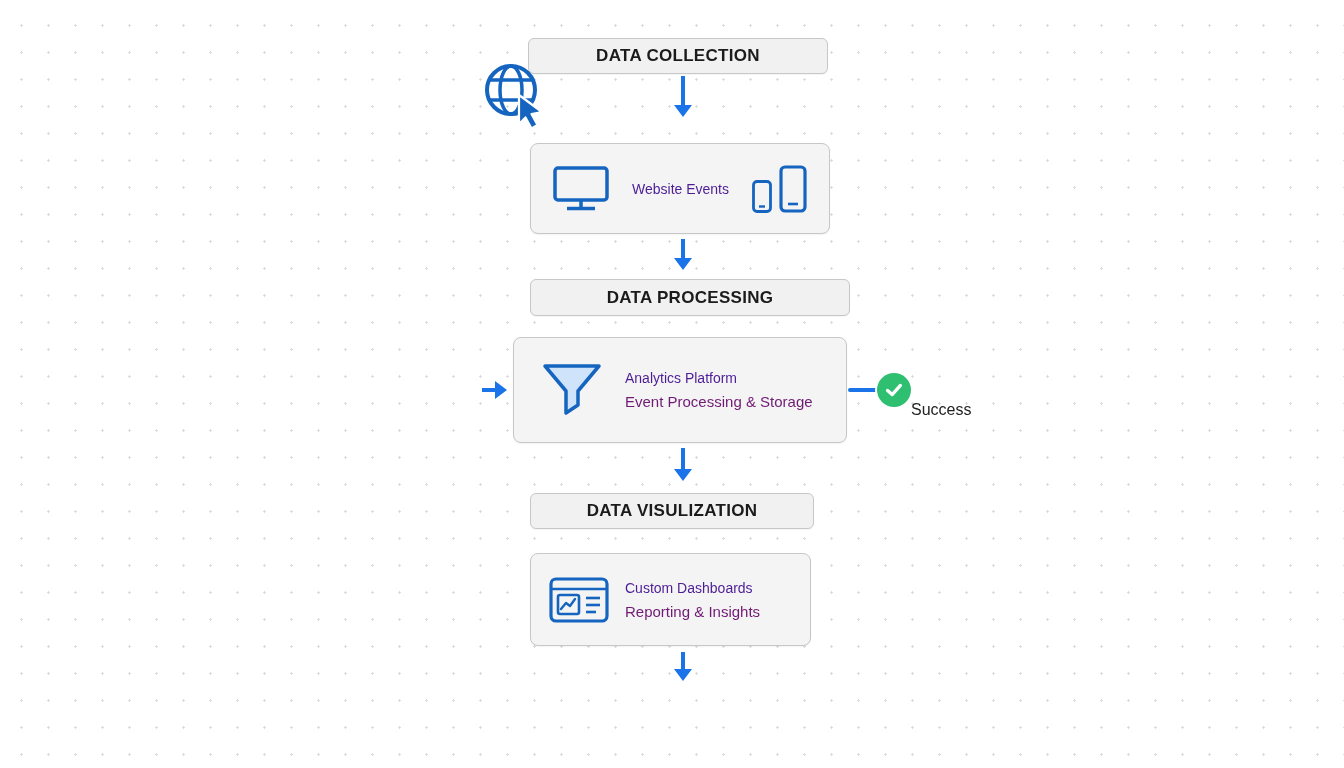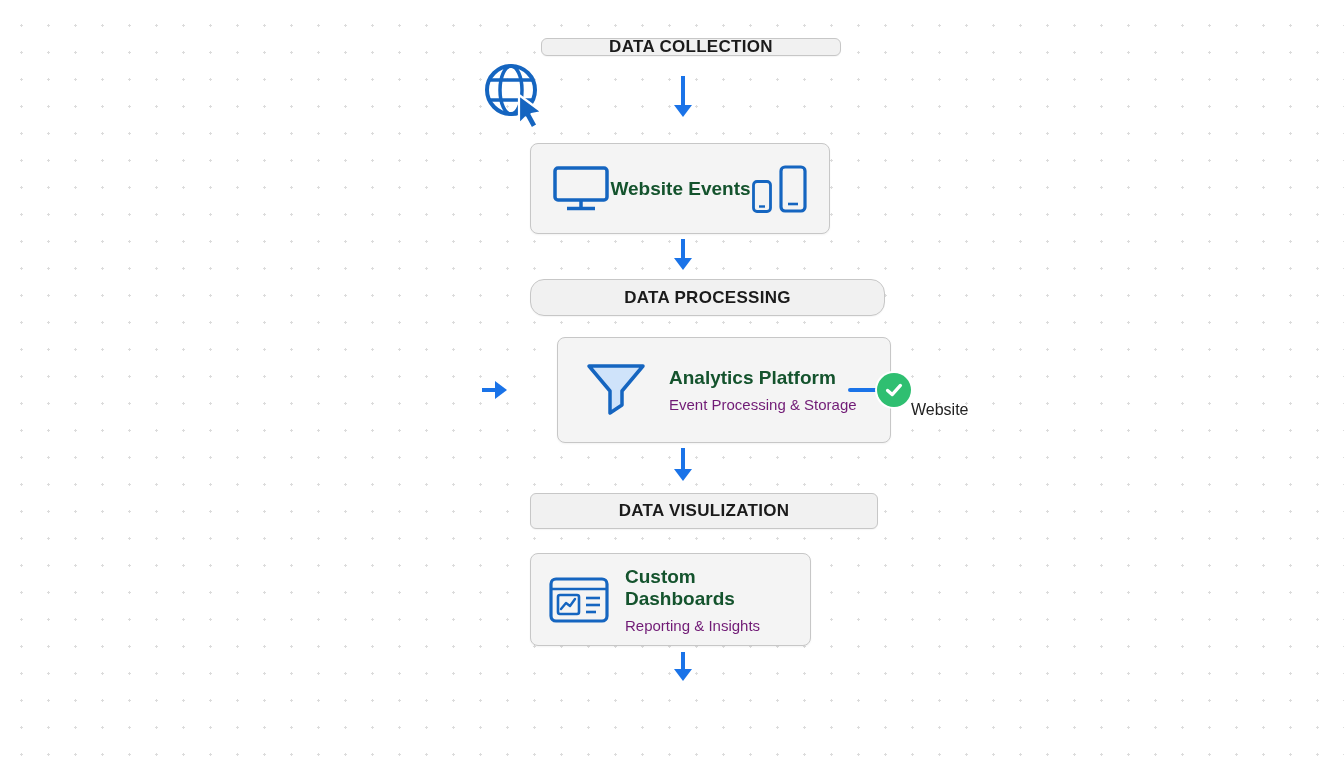--- a/index.html
+++ b/index.html
@@ -29,21 +29,21 @@
 
   .node {
     position:absolute;
     background:#f4f4f4;
     border:1px solid #c7c7c7;
     border-radius:8px;
     display:flex; align-items:center;
     box-shadow:0 1px 2px rgba(0,0,0,0.05);
   }
 
-  .node-title { color:#14532d; font-weight:bold; font-size:19px; }
+  .node-title { color:#4c1d95; font-weight:normal; font-size:14px; }
   .node-subtitle { color:#701a75; font-size:15px; margin-top:7px; }
 
   .varrow { position:absolute; width:4px; background:#1a73e8; }
   .varrow::after {
     content:''; position:absolute; left:50%; bottom:-11px;
     transform:translateX(-50%);
     border-left:9px solid transparent; border-right:9px solid transparent;
     border-top:12px solid #1a73e8;
   }
 
@@ -70,21 +70,21 @@
     font-size:16px; color:#222222;
   }
 
   .icon { display:block; }
 </style>
 </head>
 <body>
 
 <div class="canvas">
 
-  <div class="stage-header" style="left:541px; top:38px; width:300px; height:18px;">DATA COLLECTION</div>
+  <div class="stage-header" style="left:528px; top:38px; width:300px; height:36px;">DATA COLLECTION</div>
 
   <div style="position:absolute; left:481px; top:60px; width:70px; height:70px;">
     <svg class="icon" width="70" height="70" viewBox="0 0 70 70">
       <circle cx="30" cy="30" r="24" fill="none" stroke="#1565c0" stroke-width="4"></circle>
       <ellipse cx="30" cy="30" rx="11" ry="24" fill="none" stroke="#1565c0" stroke-width="3.5"></ellipse>
       <line x1="8.5" y1="20" x2="51.5" y2="20" stroke="#1565c0" stroke-width="3.5"></line>
       <line x1="8.5" y1="40" x2="51.5" y2="40" stroke="#1565c0" stroke-width="3.5"></line>
       <path d="M38 35 L61 52 L50.5 54 L56.5 65 L50.5 68.5 L44.5 57.5 L38 64 Z" fill="#1565c0" stroke="#ffffff" stroke-width="2.2" stroke-linejoin="round"></path>
     </svg>
   </div>
@@ -111,49 +111,49 @@
         <svg class="icon" width="28" height="48" viewBox="0 0 28 48">
           <rect x="2" y="2" width="24" height="44" rx="4" fill="none" stroke="#1565c0" stroke-width="3.2"></rect>
           <line x1="9" y1="39" x2="19" y2="39" stroke="#1565c0" stroke-width="2.6"></line>
         </svg>
       </span>
     </span>
   </div>
 
   <div class="varrow" style="left:681px; top:239px; height:20px;"></div>
 
-  <div class="stage-header" style="left:530px; top:279px; width:355px; height:37px;border-radius:14px;">DATA PROCESSING</div>
+  <div class="stage-header" style="left:530px; top:279px; width:320px; height:37px;">DATA PROCESSING</div>
 
   <div class="harrow" style="left:482px; top:388px; width:14px;"></div>
 
-  <div class="node" style="left:513px; top:337px; width:334px; height:106px; padding:0 0 0 27px; gap:22px;margin-left:44px;">
+  <div class="node" style="left:513px; top:337px; width:334px; height:106px; padding:0 0 0 27px; gap:22px;">
     <span>
       <svg class="icon" width="62" height="56" viewBox="0 0 62 56">
         <path d="M4 4 H58 L37 29 V43 L25 51 V29 Z" fill="#cfe3fa" stroke="#1565c0" stroke-width="3.5" stroke-linejoin="round"></path>
       </svg>
     </span>
     <span style="display:flex; flex-direction:column;">
       <span class="node-title">Analytics Platform</span>
       <span class="node-subtitle">Event Processing &amp; Storage</span>
     </span>
   </div>
 
   <div class="hline" style="left:848px; top:388px; width:30px;"></div>
 
   <div class="check-circle" style="left:877px; top:373px;">
     <svg class="icon" width="22" height="22" viewBox="0 0 24 24">
       <polyline points="5,12.5 10,17 19,7" fill="none" stroke="#ffffff" stroke-width="3.6" stroke-linecap="round" stroke-linejoin="round"></polyline>
     </svg>
   </div>
 
-  <div class="success-label" style="left:911px; top:401px;">Website</div>
+  <div class="success-label" style="left:911px; top:401px;">Success</div>
 
   <div class="varrow" style="left:681px; top:448px; height:22px;"></div>
 
-  <div class="stage-header" style="left:530px; top:493px; width:348px; height:36px;">DATA VISULIZATION</div>
+  <div class="stage-header" style="left:530px; top:493px; width:284px; height:36px;">DATA VISULIZATION</div>
 
   <div class="node" style="left:530px; top:553px; width:281px; height:93px; padding:0 0 0 18px; gap:16px;">
     <span>
       <svg class="icon" width="60" height="48" viewBox="0 0 60 48">
         <rect x="2" y="3" width="56" height="42" rx="5" fill="none" stroke="#1565c0" stroke-width="3.2"></rect>
         <line x1="2" y1="13" x2="58" y2="13" stroke="#1565c0" stroke-width="2.6"></line>
         <rect x="9" y="19" width="21" height="19" rx="2" fill="none" stroke="#1565c0" stroke-width="2.6"></rect>
         <polyline points="12,33 17,27 21,30 26,23" fill="none" stroke="#1565c0" stroke-width="2.4" stroke-linecap="round" stroke-linejoin="round"></polyline>
         <line x1="37" y1="22" x2="51" y2="22" stroke="#1565c0" stroke-width="2.6"></line>
         <line x1="37" y1="29" x2="51" y2="29" stroke="#1565c0" stroke-width="2.6"></line>

